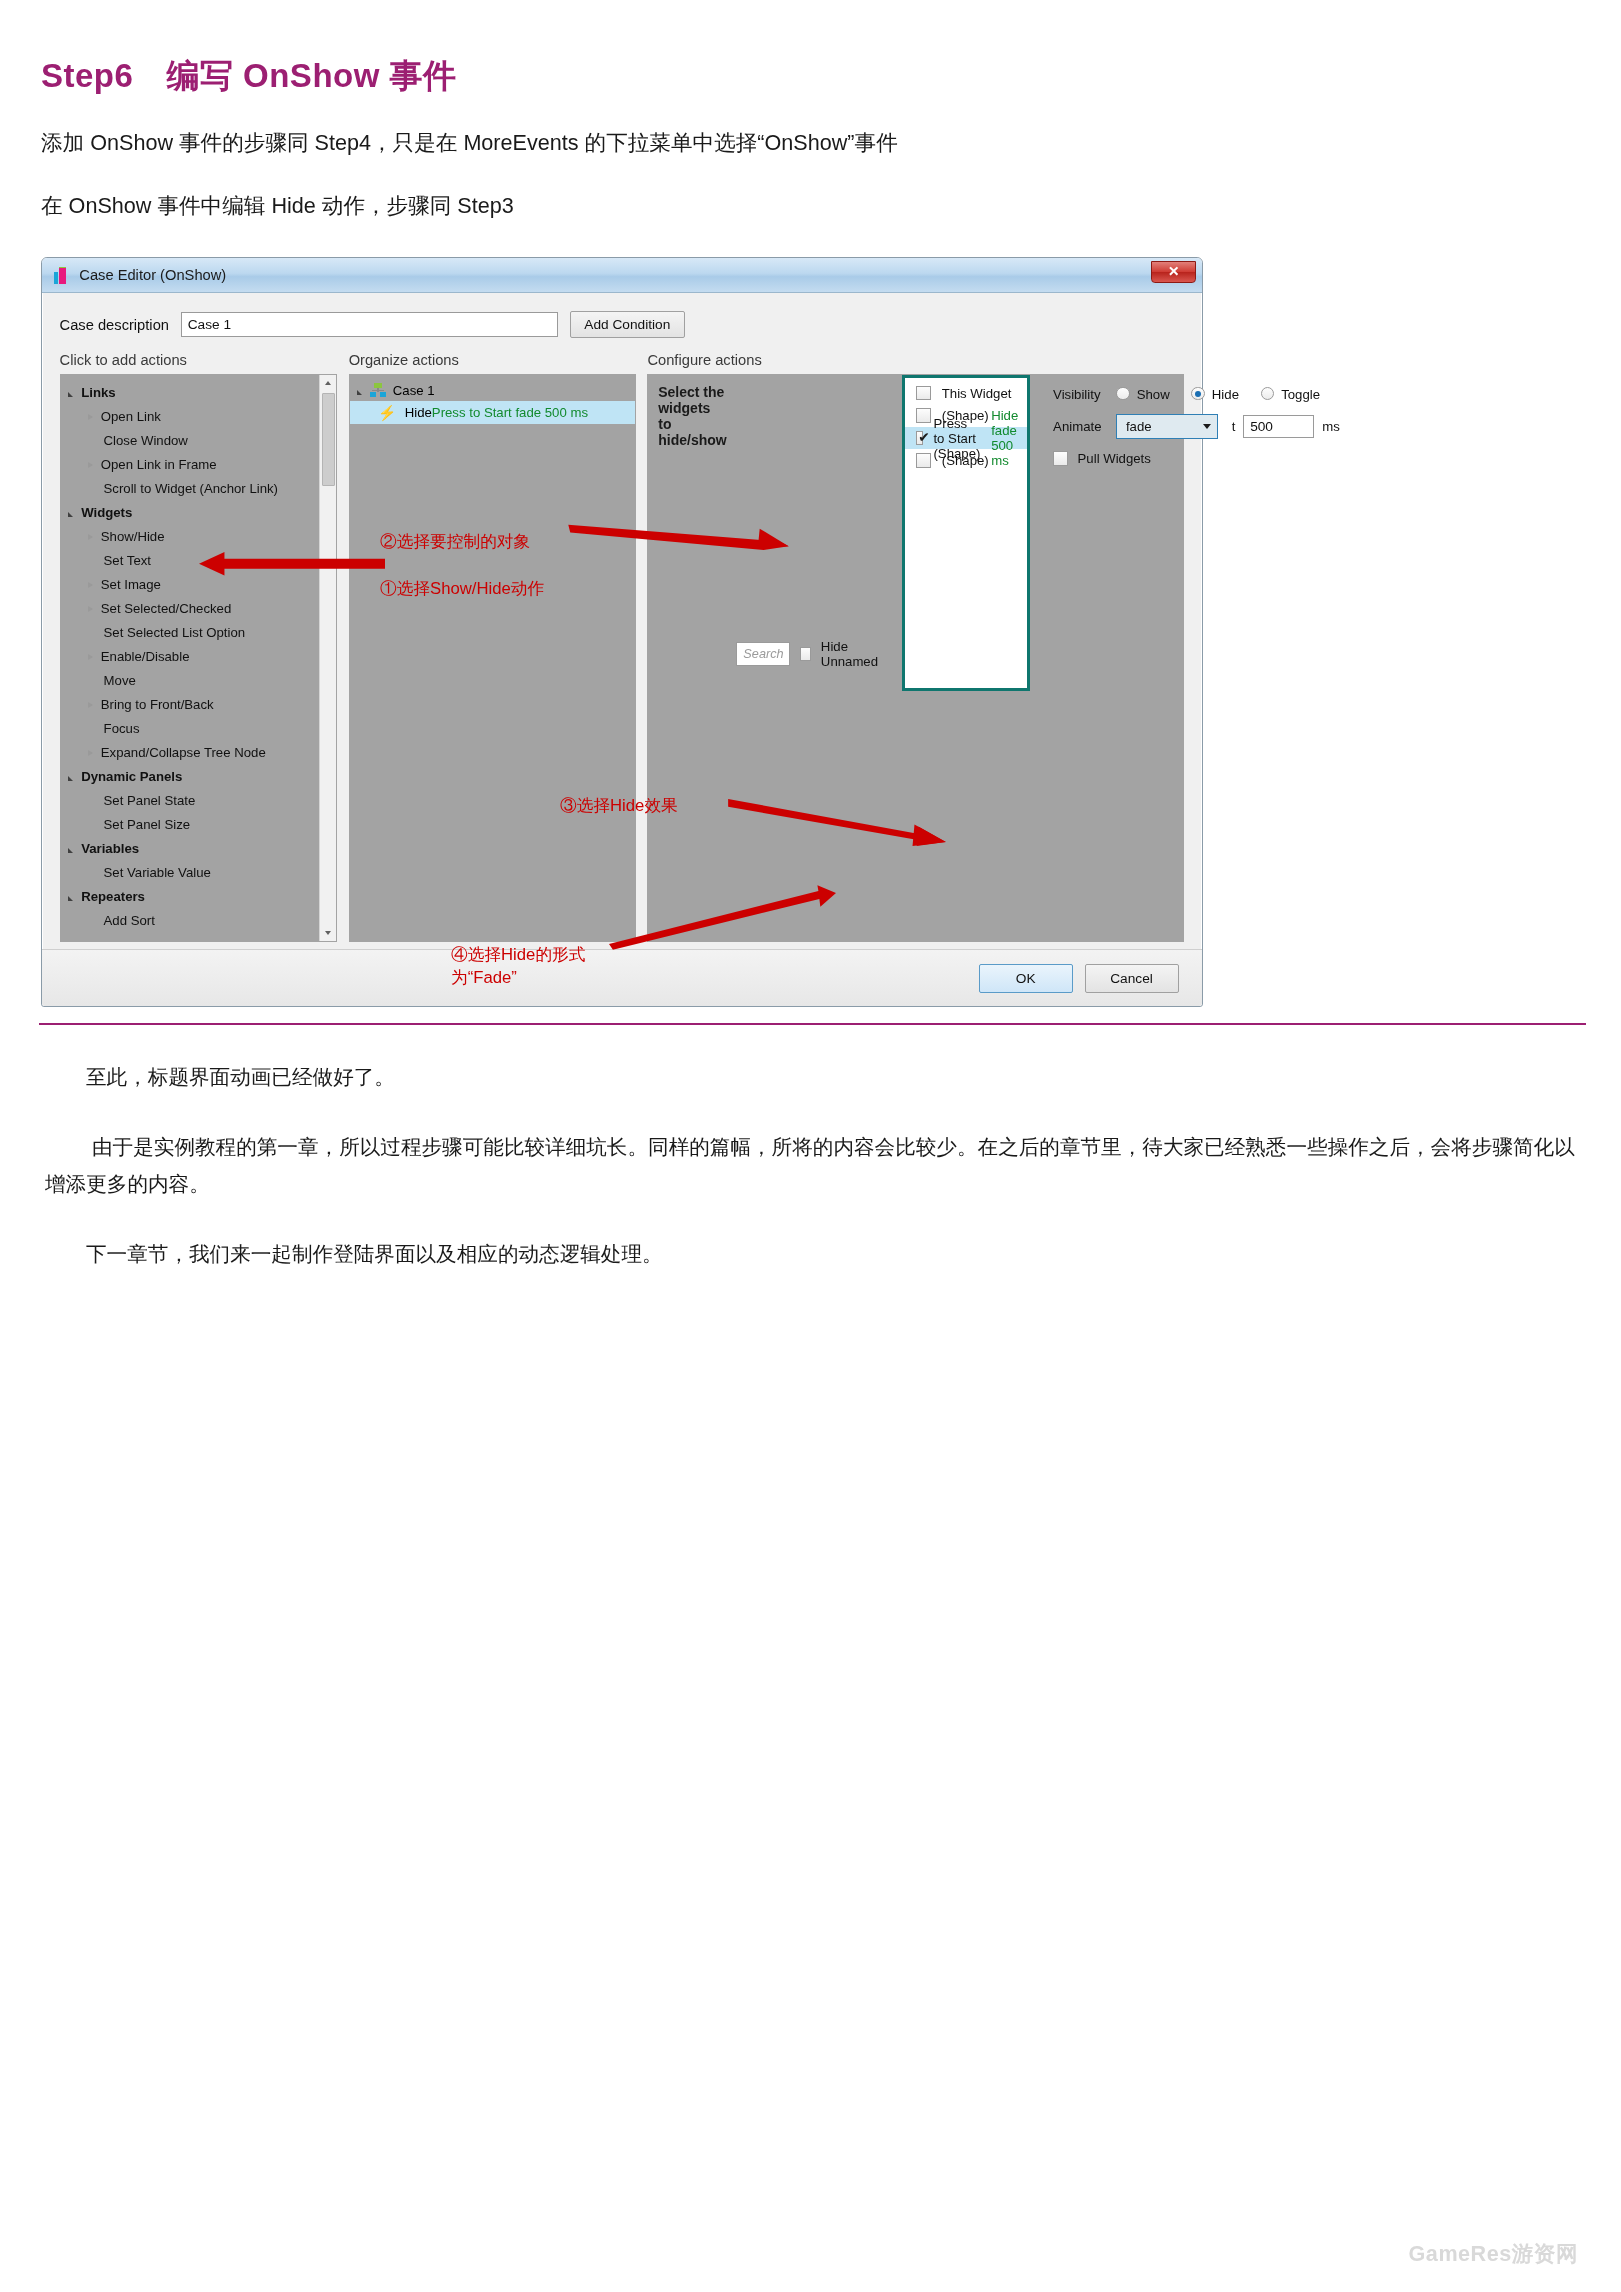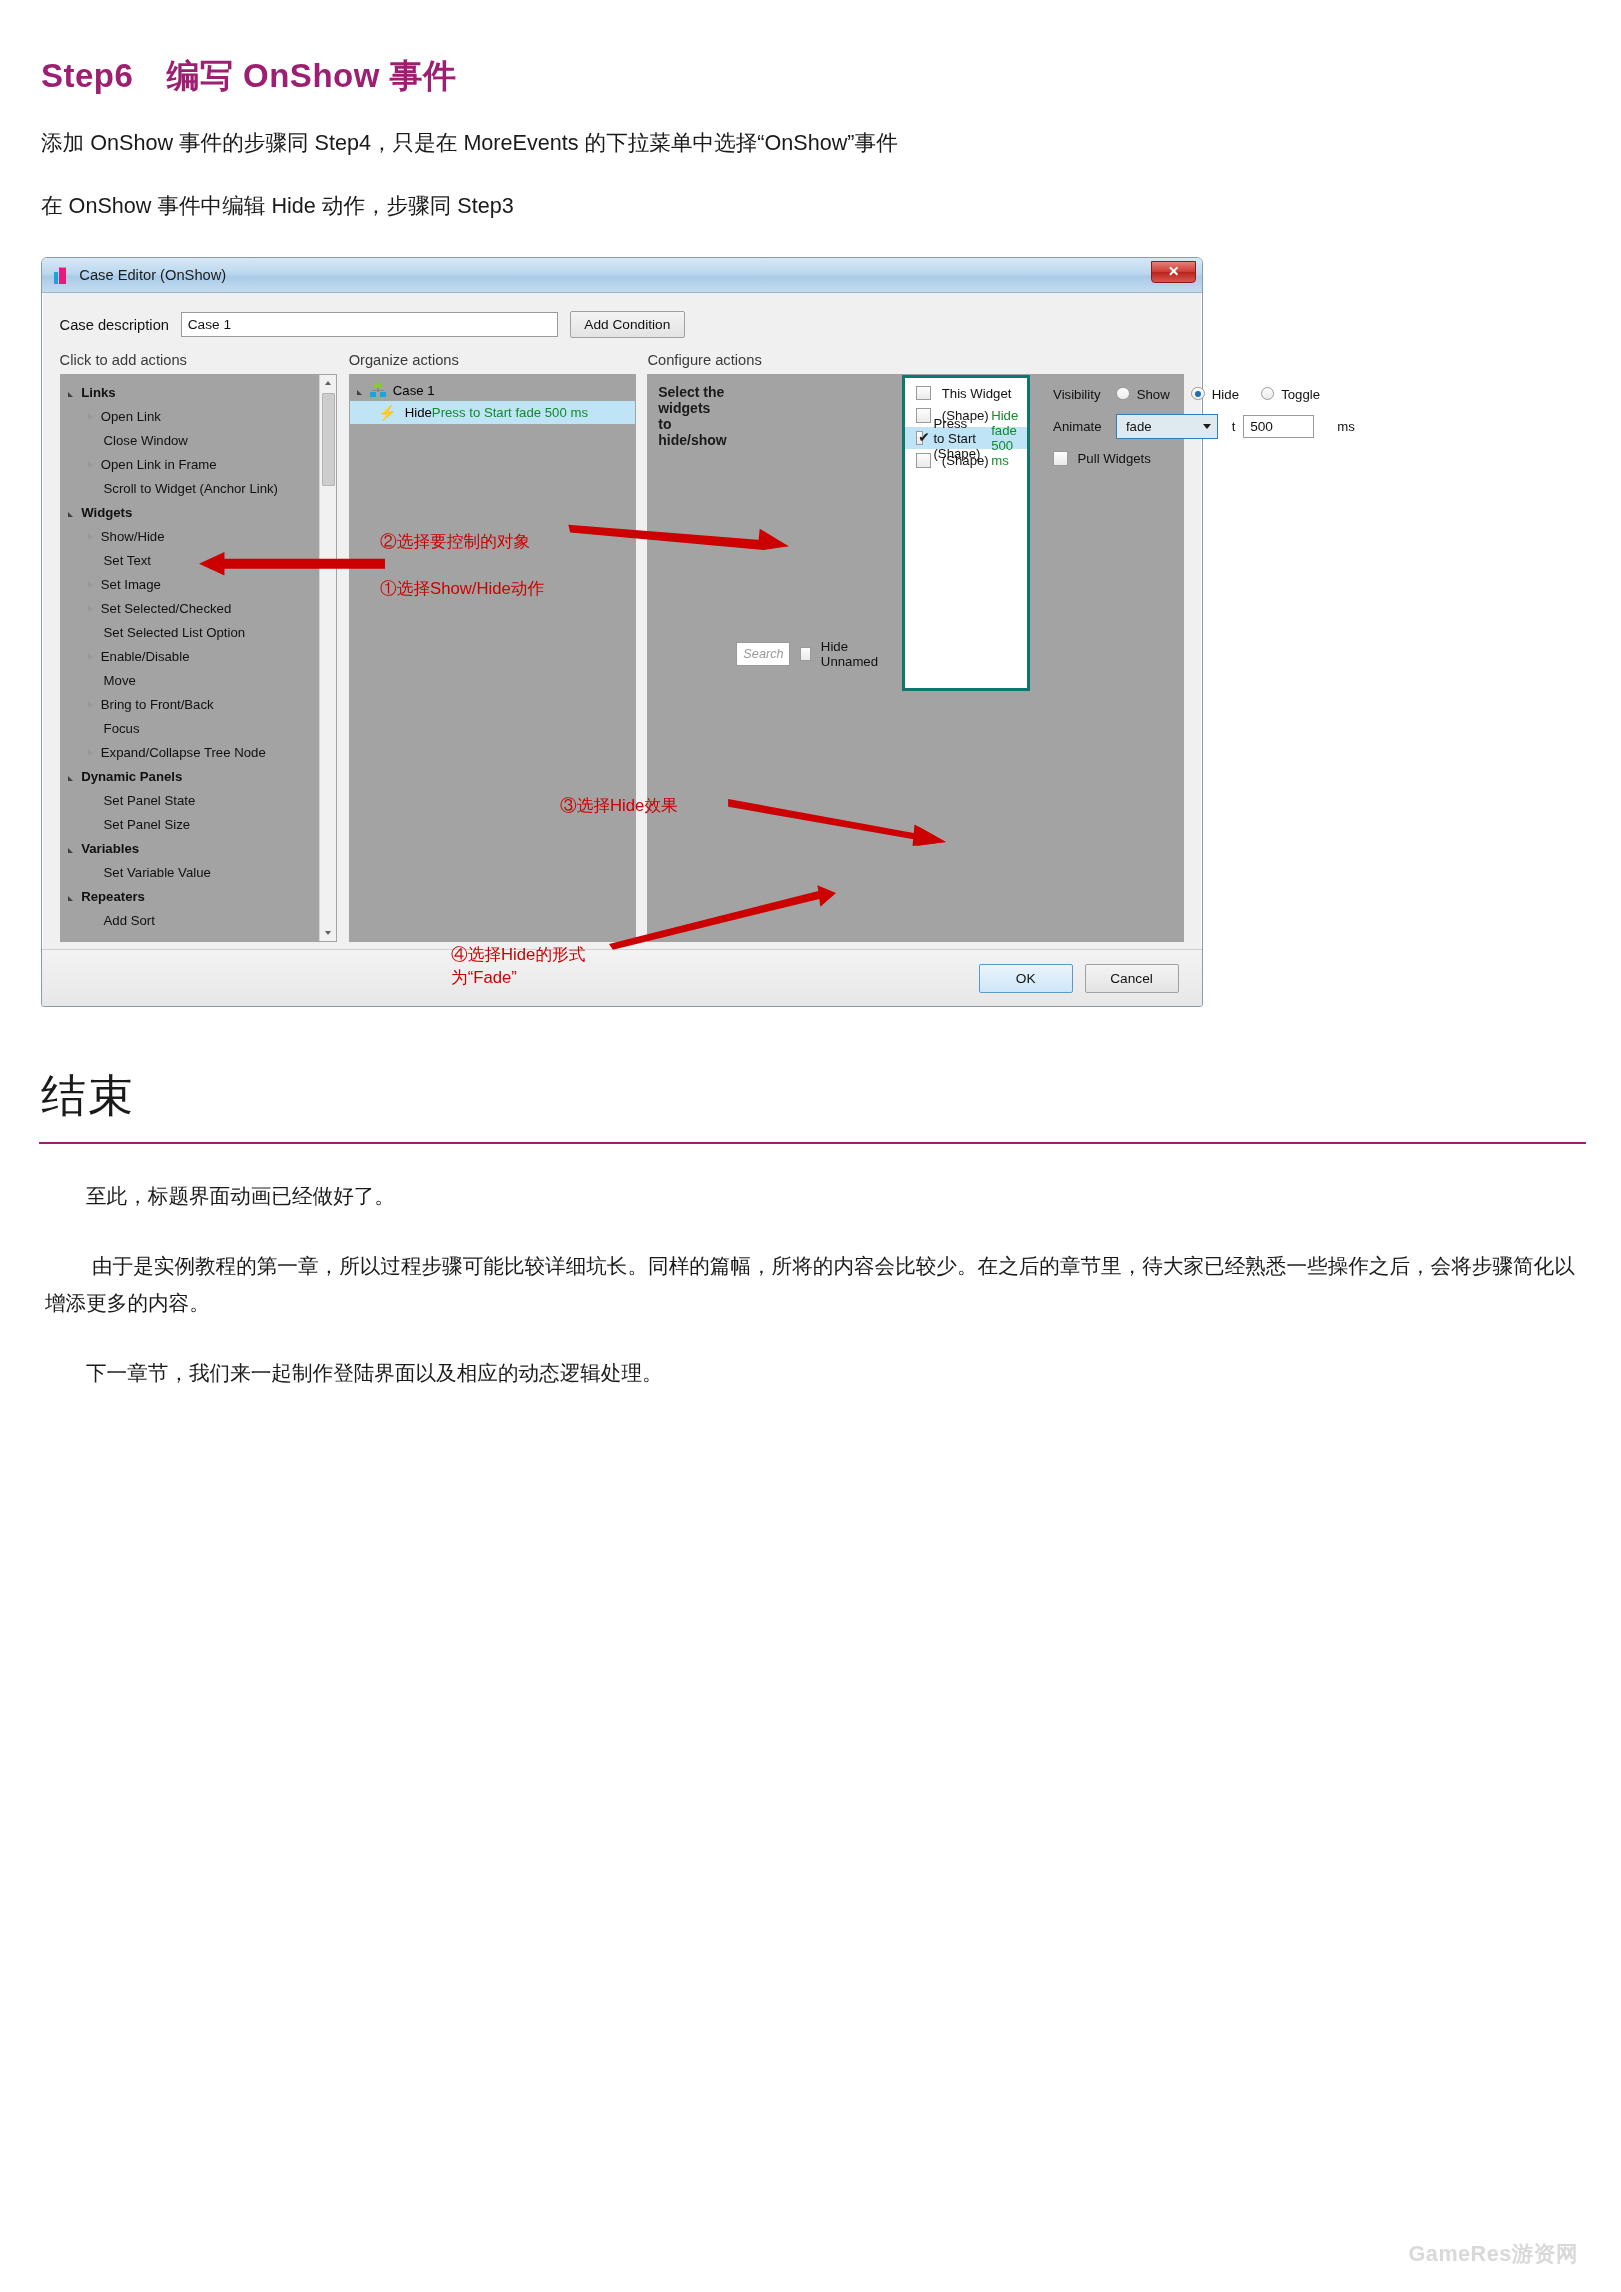--- a/index.html
+++ b/index.html
@@ -138,21 +138,21 @@
   .cfg-bottom { padding:11.8px 9.8px 0 13.7px; }
   .brow { display:flex; align-items:center; gap:0; margin-bottom:11.8px; font-size:13.2px; color:#111; }
   .brow .blab { width:63px; }
   .radio { width:13.7px; height:13.7px; border-radius:50%; border:1px solid #9a9a9a; background:linear-gradient(to bottom,#fdfdfd,#ececec); display:inline-block; position:relative; margin-right:6.9px; }
   .radio.on::after { content:""; position:absolute; left:2.9px; top:2.9px; width:5.9px; height:5.9px; border-radius:50%; background:#1b6fb3; }
   .ropt { display:flex; align-items:flex-start; margin-right:21.6px; }
   .sel-box { width:102px; height:25.5px; border:1px solid #2f7fb5; background:#dfeaf0; display:flex; align-items:center; justify-content:space-between; padding:0 5.9px 0 8.8px; font-size:13.2px; }
   .sel-box .cd { width:0;height:0;border-left:4.9px solid transparent;border-right:4.9px solid transparent;border-top:5.9px solid #1a1a1a; }
   .t-lab { margin:0 7.8px 0 13.7px; }
   .t-box { width:71px; height:23.5px; }
-  .ms { margin-left:23px; }
+  .ms { margin-left:8px; }
 
   
   .dlg-footer {
     position:absolute; left:0; right:0; bottom:0;
     height:57px;
     background:linear-gradient(to bottom,#f3f3f3,#e7e7e7);
     border-top:1px solid #cfcfcf;
     display:flex; align-items:center; justify-content:flex-end;
     gap:11.8px; padding-right:23.5px;
     border-radius:0 0 2.9px 2.9px;
@@ -431,21 +431,20 @@
         <polygon points="222,46 190,28 188,50" fill="#cc0000"></polygon>
       </svg>
     </div>
     <div class="arrow" style="left:567px; top:627px;">
       <svg width="227" height="63" viewBox="0 0 232 64">
         <polygon points="0,60 214,6 213,0 232,8 216,22 215,14 4,66" fill="#cc0000"></polygon>
       </svg>
     </div>
   </div>
 
-  <h2 class="end-title">结束</h2>
   <div class="hr"></div>
 
   <p class="body-p">至此，标题界面动画已经做好了。</p>
   <p class="body-p wide">由于是实例教程的第一章，所以过程步骤可能比较详细坑长。同样的篇幅，所将的内容会比较少。在之后的章节里，待大家已经熟悉一些操作之后，会将步骤简化以增添更多的内容。</p>
   <p class="body-p">下一章节，我们来一起制作登陆界面以及相应的动态逻辑处理。</p>
 
 </div>
 
 <div class="watermark">GameRes游资网</div>
 

